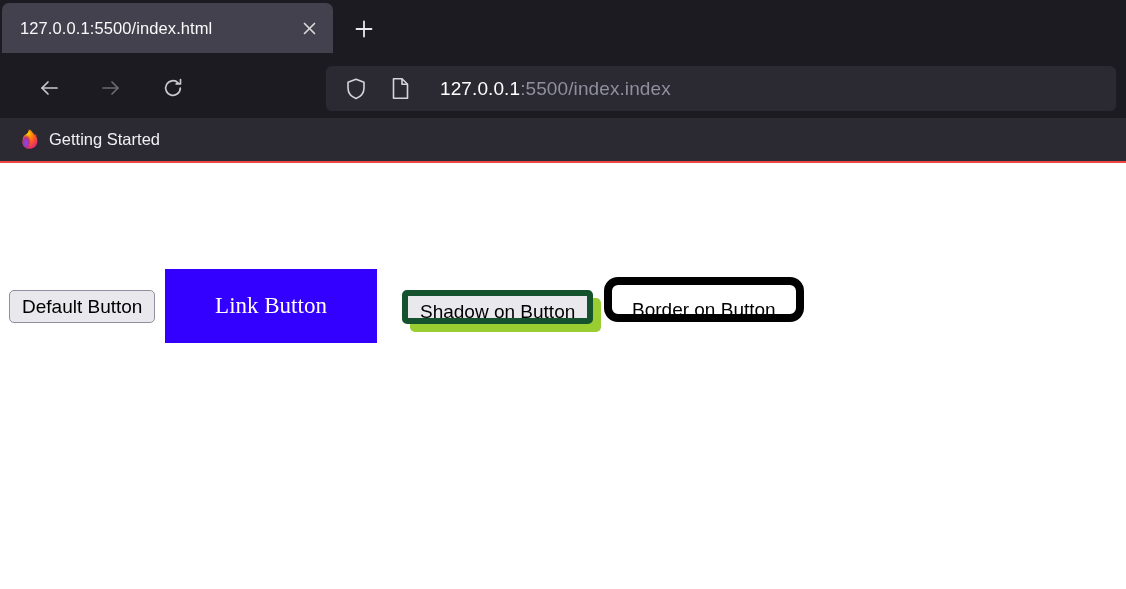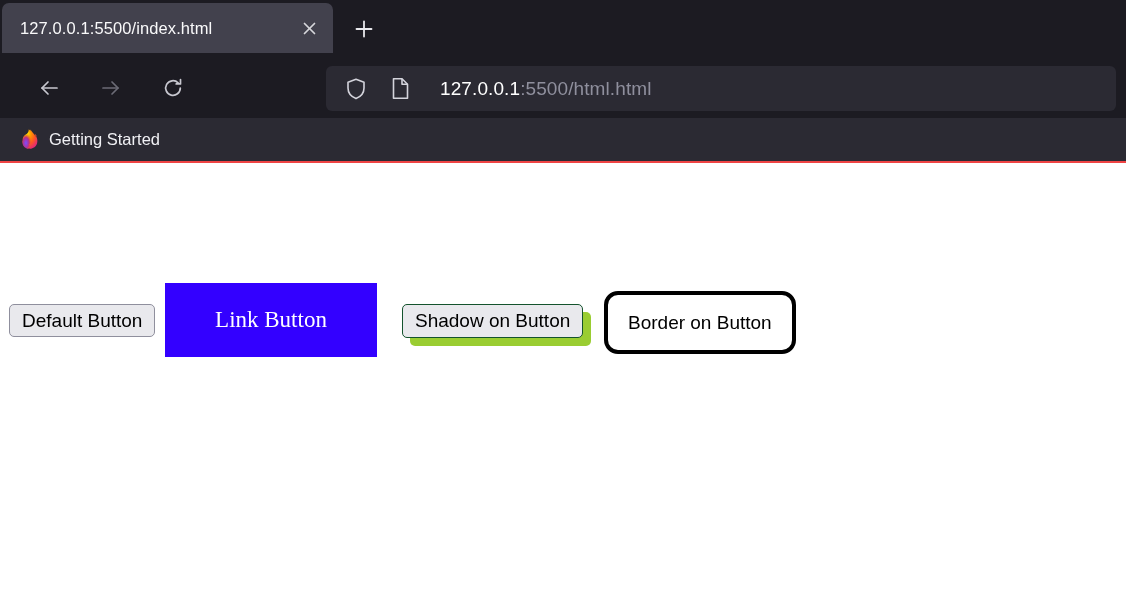--- a/index.html
+++ b/index.html
@@ -157,21 +157,21 @@
     font-weight: bold;
     font-size: 54px;
     color: #2200ee;
     letter-spacing: .5px;
     line-height: 1;
   }
 
   #button-row {
     position: absolute;
     left: 0;
-    top: 120px;
+    top: 106px;
     width: 100%;
     height: 120px;
   }
 
   
   #btn-default {
     position: absolute;
     left: 9px;
     top: 21px;
     height: 33px;
@@ -206,39 +206,39 @@
   }
 
   
   #btn-shadow {
     position: absolute;
     left: 402px;
     top: 21px;
     height: 34px;
     padding: 0 12px;
     background: #e9e9ed;
-    border: 1px solid #14532d;
+    border: 6px solid #14532d;
     border-radius: 5px;
     color: #000000;
     font-family: "Liberation Sans", sans-serif;
     font-size: 19px;
     line-height: 32px;
     white-space: nowrap;
     box-shadow: 8px 8px 0 0 #9acd32;
   }
 
   
   #btn-border {
     position: absolute;
     left: 604px;
     top: 8px;
-    height: 63px;
+    height: 45px;
     padding: 0 20px;
     background: #ffffff;
-    border: 4px solid #000000;
+    border: 8px solid #000000;
     border-radius: 14px;
     color: #000000;
     font-family: "Liberation Sans", sans-serif;
     font-size: 19px;
     line-height: 49px;
     white-space: nowrap;
   }
 </style>
 </head>
 <body>
@@ -294,21 +294,21 @@
         <svg width="22" height="24" viewBox="0 0 22 24" fill="none" stroke="currentColor" stroke-width="1.6" stroke-linejoin="round">
           <path d="M11 2.2 L19 5.2 V11 c0 5.2 -3.6 8.8 -8 10.6 C6.6 19.8 3 16.2 3 11 V5.2 Z"></path>
         </svg>
       </span>
       <span id="page-icon-wrap">
         <svg width="19" height="23" viewBox="0 0 19 23" fill="none" stroke="currentColor" stroke-width="1.6" stroke-linejoin="round">
           <path d="M2.5 1.8 H11 L16.5 7.2 V21.2 H2.5 Z"></path>
           <polyline points="11,1.8 11,7.2 16.5,7.2"></polyline>
         </svg>
       </span>
-      <span id="url-text"><span class="host">127.0.0.1</span><span class="path">:5500/html.html</span></span>
+      <span id="url-text"><span class="host">127.0.0.1</span><span class="path">:5500/index.index</span></span>
     </div>
 
   </div>
 
   <div id="bookmarks-bar">
     <div id="bookmark-getting-started">
       <span>
         <svg class="firefox-logo" viewBox="0 0 32 32">
           <defs>
             <radialGradient id="ffOuter" cx="32%" cy="22%" r="85%">

